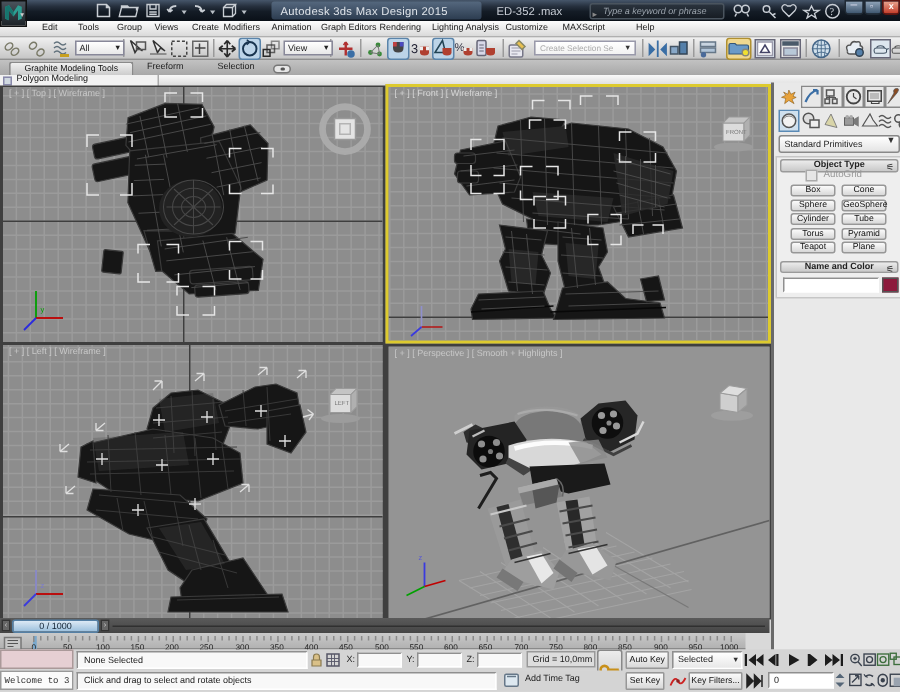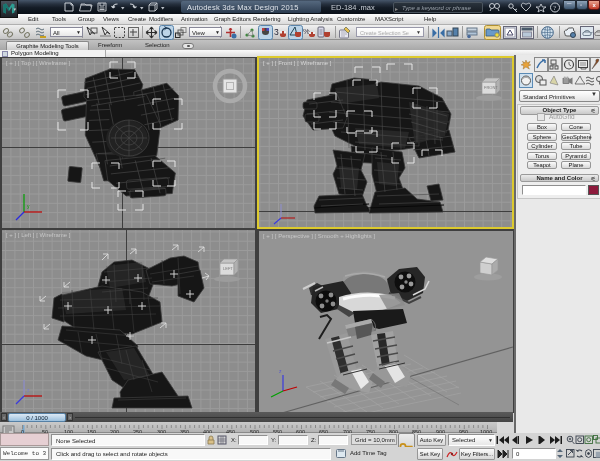--- a/index.html
+++ b/index.html
@@ -34,21 +34,21 @@
 <path d="M95.5 3 Q91 3 91 7 M91 7 L89.5 5 M91 7 L93 5.5" stroke-width="1.2"></path>
 <path d="M108 3 Q112.5 3 112.5 7 M112.5 7 L111 5 M112.5 7 L114.5 5.5" stroke-width="1.2"></path>
 <path d="M127 4 H133 V10 H127 Z M127 4 L129 2 H135 L133 4 M135 2 V8 L133 10" stroke-width="0.9"></path>
 </g>
 <path d="M99 6 L102.5 6 L100.75 8.5 Z" fill="#b8bec5"></path>
 <path d="M118 6 L121.5 6 L119.75 8.5 Z" fill="#b8bec5"></path>
 <path d="M139 6 L142.5 6 L140.75 8.5 Z" fill="#b8bec5"></path>
 </svg>
 <div class="abs" style="left:181px;top:1px;width:140px;height:12px;background:linear-gradient(180deg,#55687e,#2c3c50);border-radius:2px;"></div>
     <span class="abs" style="left:187px;top:2.5px;font-size:7.5px;letter-spacing:0.2px;color:#dfe4ea;">Autodesk 3ds Max Design 2015</span>
-    <span class="abs" style="left:331px;top:2.5px;font-size:7.5px;color:#c9ced6;">ED-184 .max</span>
+    <span class="abs" style="left:331px;top:2.5px;font-size:7.5px;color:#c9ced6;">ED-352 .max</span>
 <div class="abs" style="left:393px;top:1.5px;width:90px;height:11px;background:linear-gradient(180deg,#2a333d,#171d24);border:1px solid #4a545e;border-radius:2px;">
 <span style="position:absolute;left:8px;top:2px;font-size:6px;font-style:italic;color:#9aa2ab;">Type a keyword or phrase</span>
 <span style="position:absolute;left:1px;top:2px;font-size:6px;color:#888;">▸</span>
     </div>
 <svg class="abs" style="left:487px;top:2px" width="75" height="11">
 <g stroke="#c8cdd4" fill="none">
 <circle cx="5" cy="4" r="2.5"></circle>
         <circle cx="10" cy="4" r="2.5"></circle>
         <path d="M4 7 L3 9 M11 7 L12 9"></path>
 <circle cx="24" cy="4" r="2.2"></circle>

